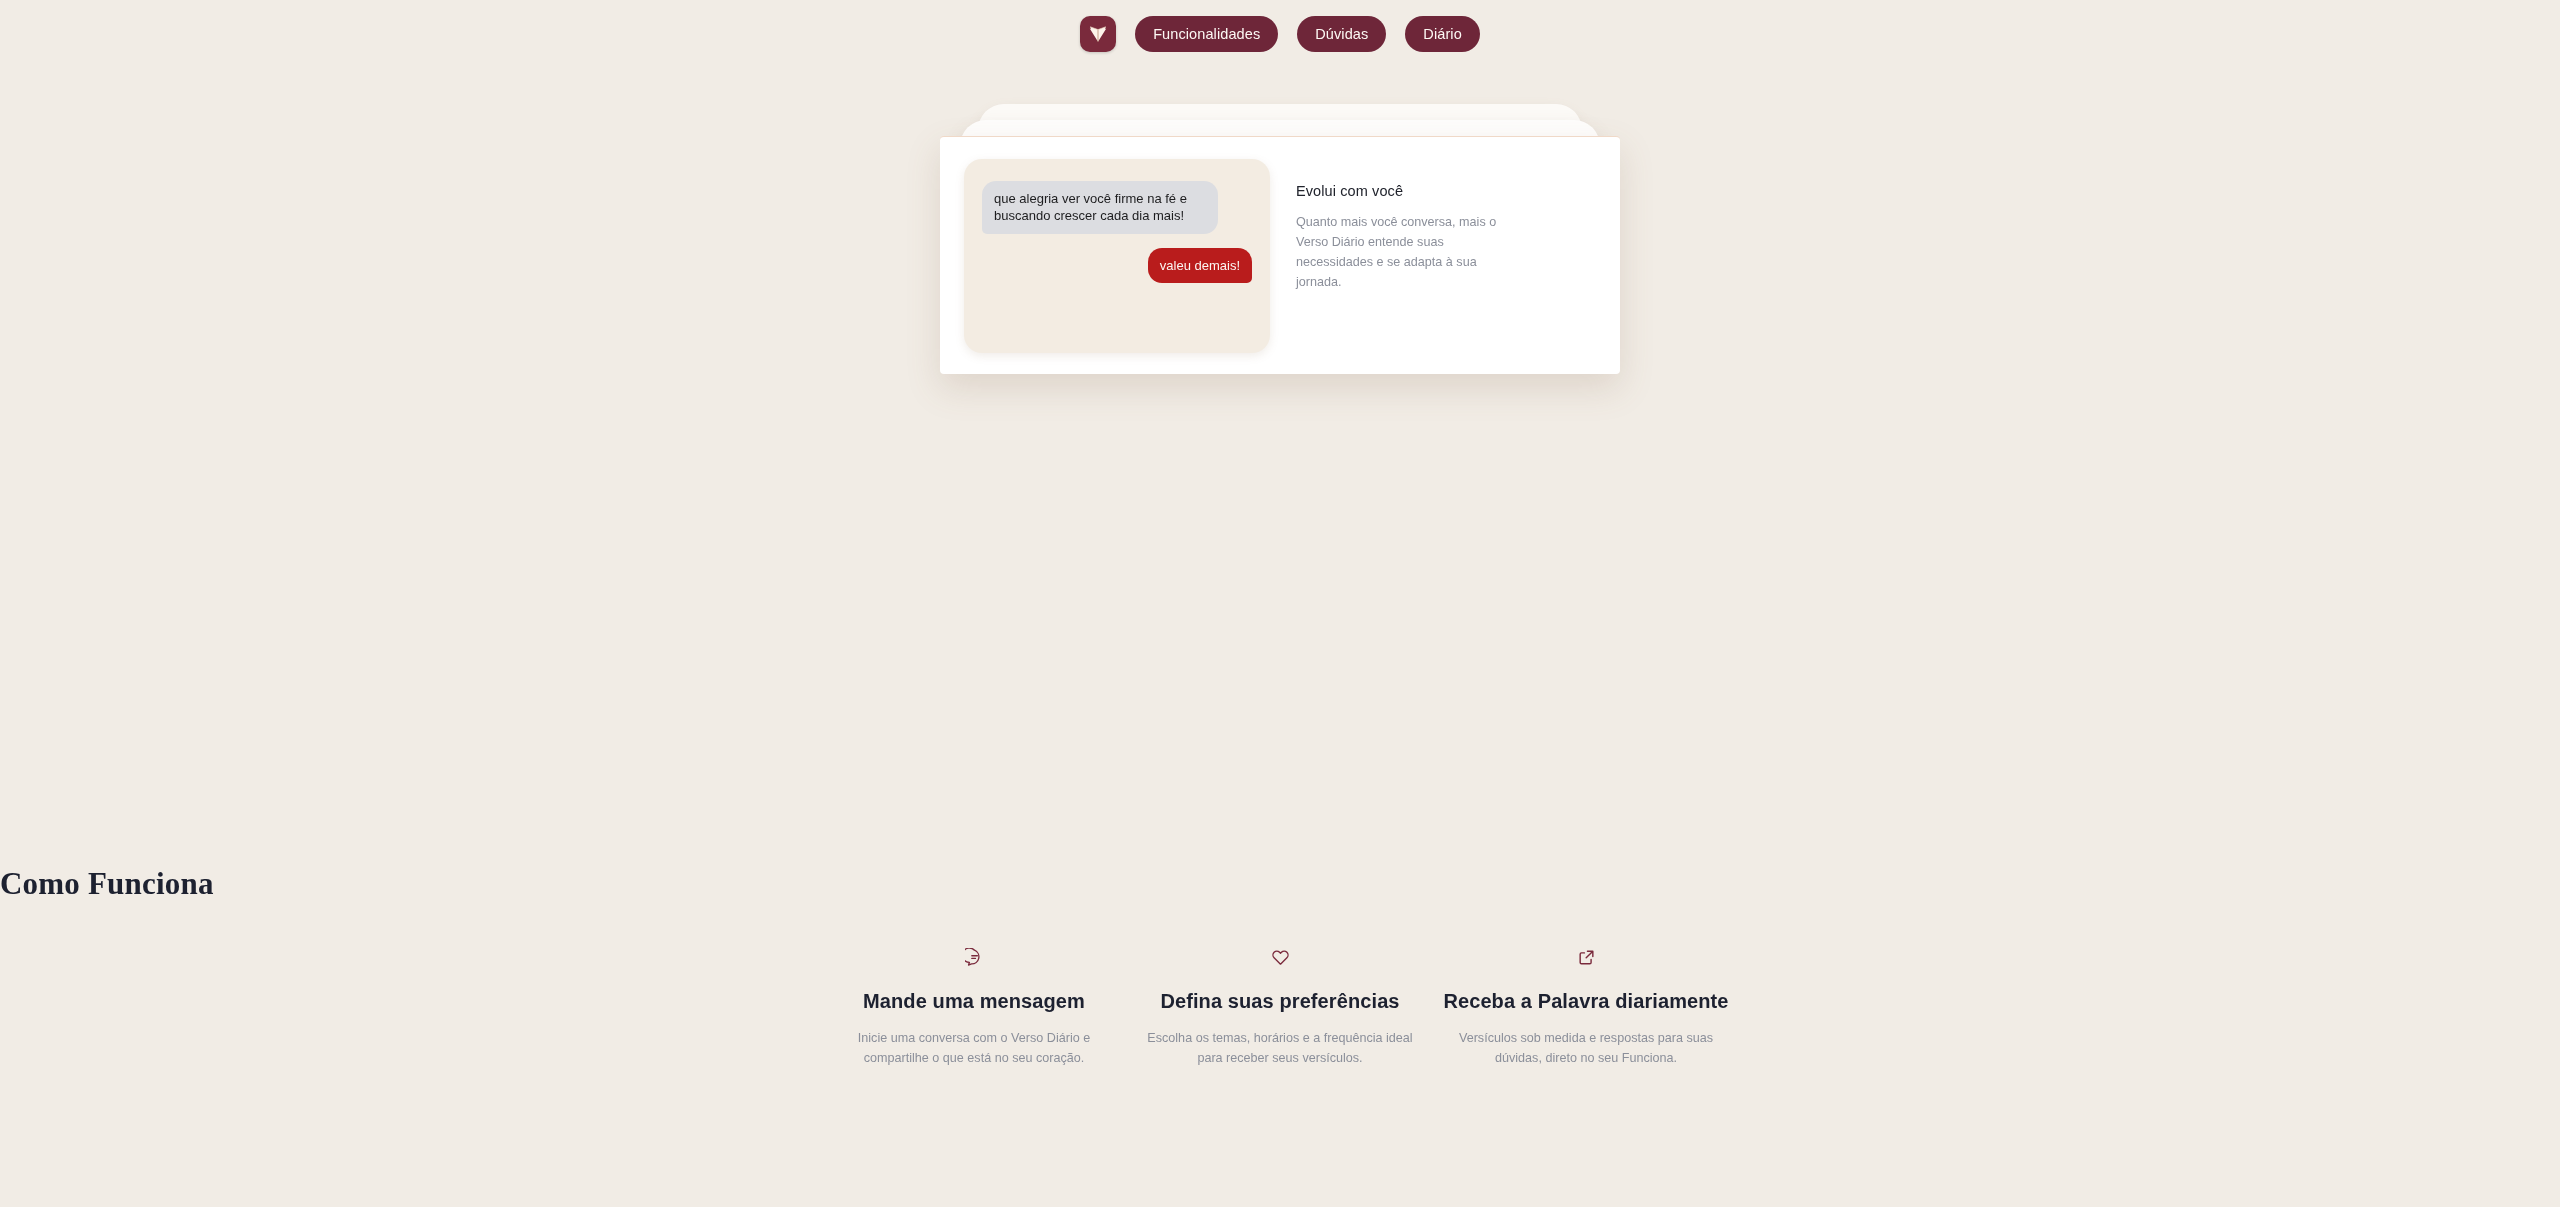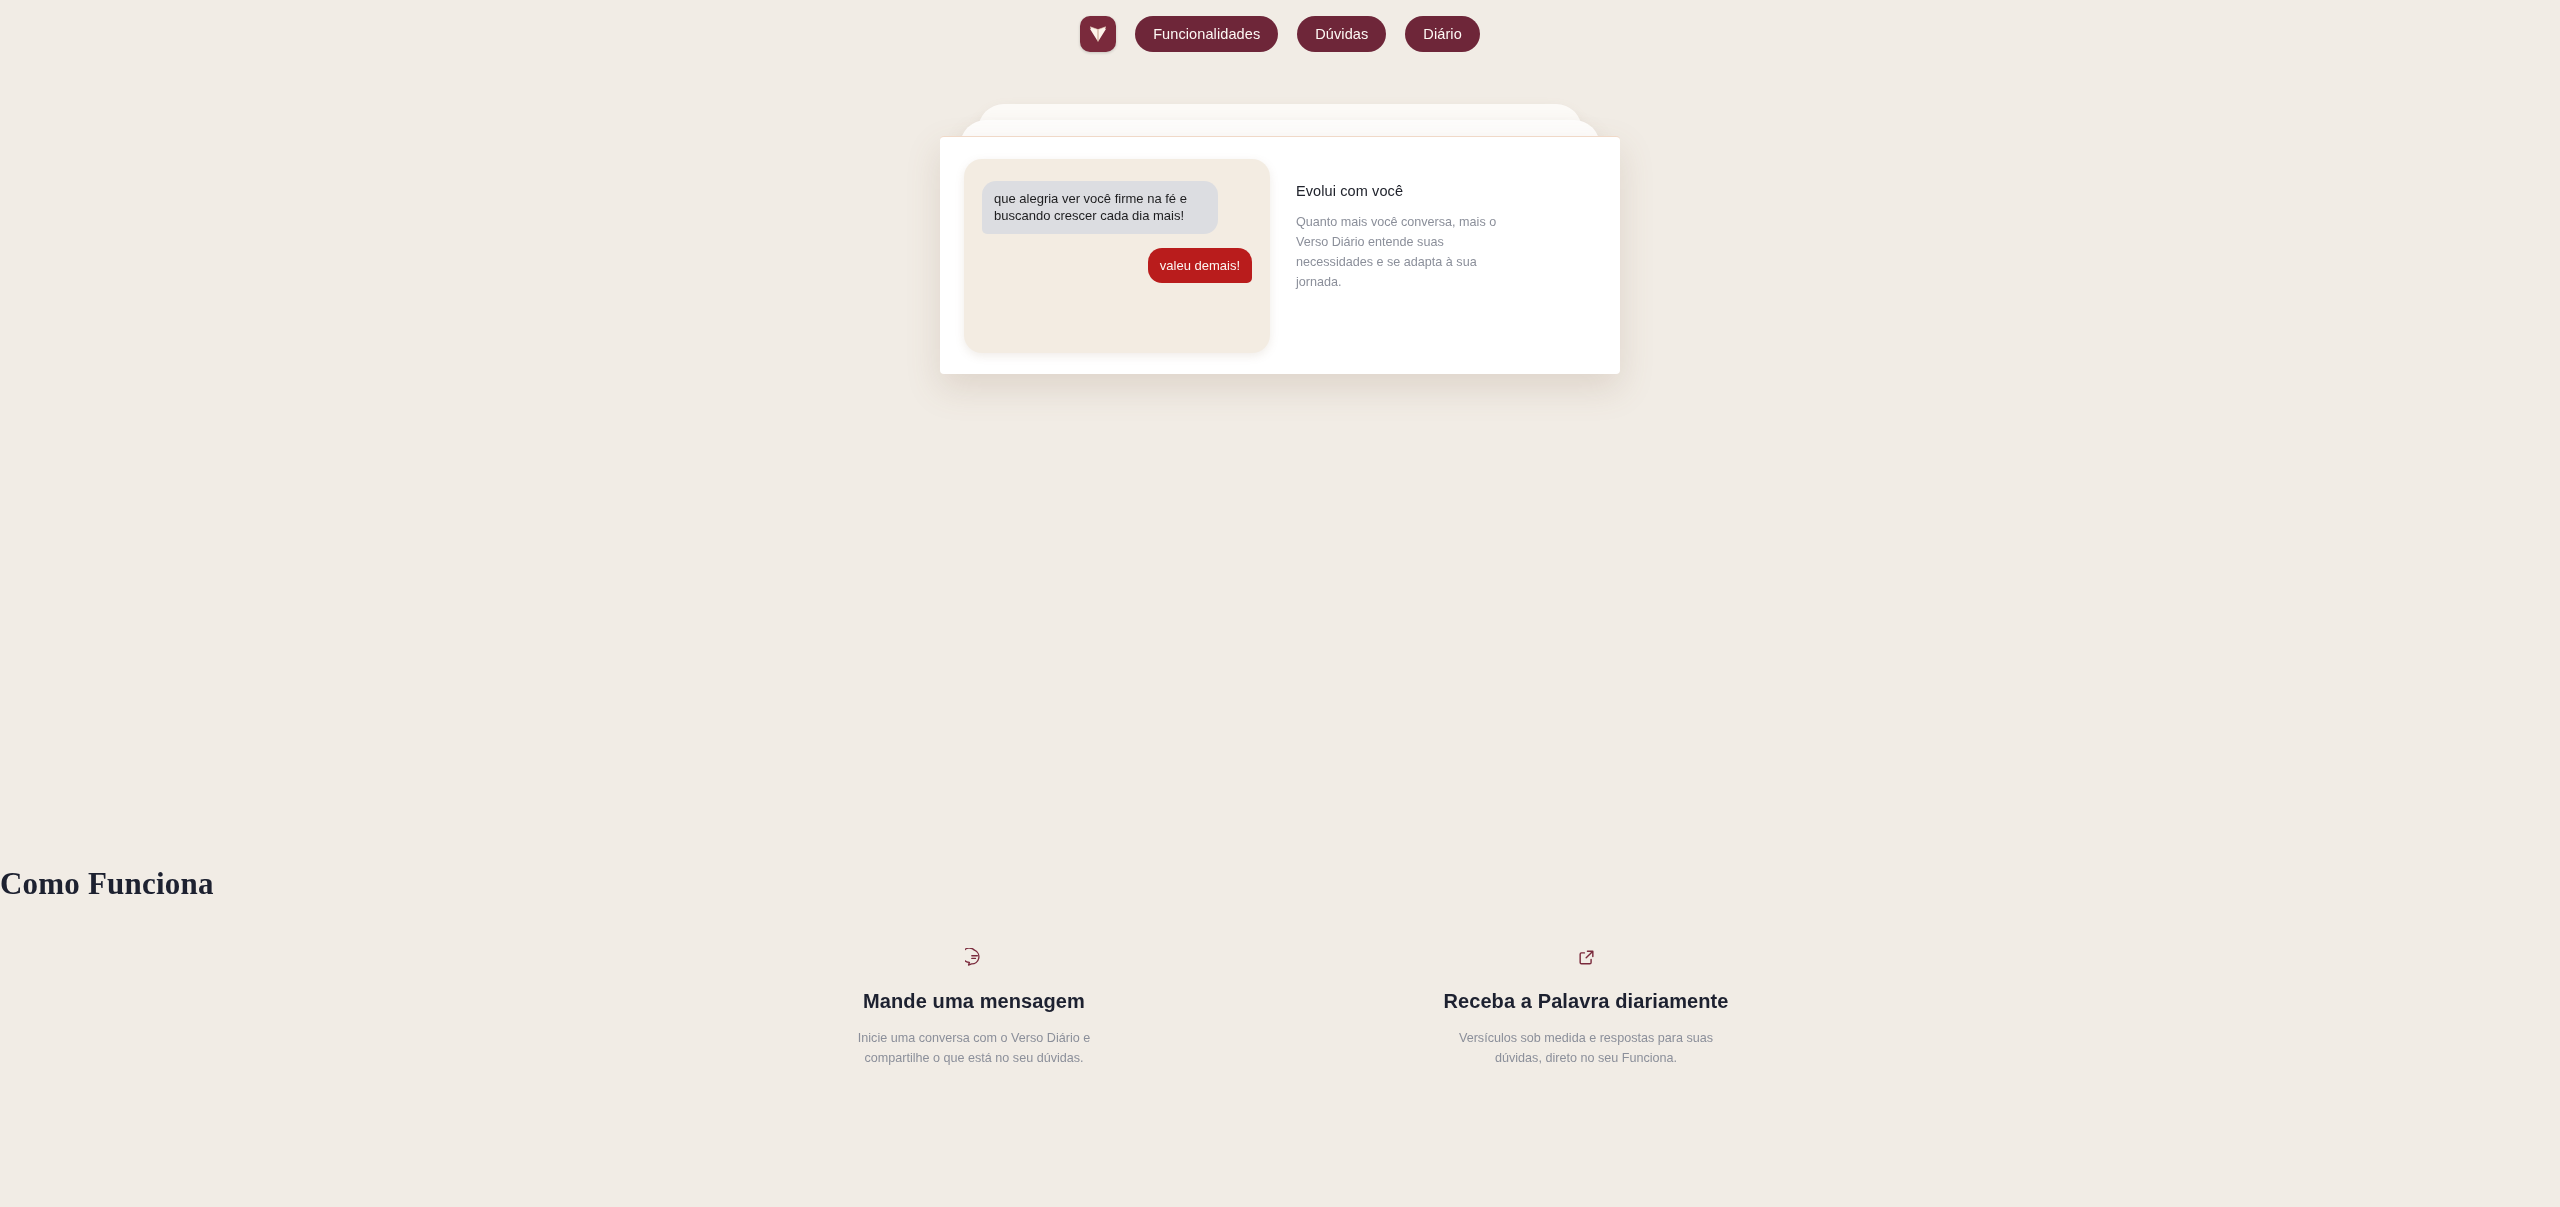--- a/index.html
+++ b/index.html
@@ -237,23 +237,32 @@
 <div class="features">
 
   <div class="feature">
     <div class="feature-icon">
       <svg width="19" height="19" viewBox="0 0 24 24" fill="none" stroke="#7a2a3c" stroke-width="1.7" stroke-linecap="round" stroke-linejoin="round">
         <path d="M12 2.8a9 9 0 1 0-6.4 15.3l-1.1 3.4 3.7-1.4A9 9 0 0 0 12 2.8Z"></path>
         <path d="M8.6 9.8h7M8.6 13.2h4.6"></path>
       </svg>
     </div>
     <h4>Mande uma mensagem</h4>
-    <p>Inicie uma conversa com o Verso Diário e compartilhe o que está no seu dúvidas.</p>
-  </div>
-
+    <p>Inicie uma conversa com o Verso Diário e compartilhe o que está no seu coração.</p>
+  </div>
+
+  <div class="feature">
+    <div class="feature-icon">
+      <svg width="19" height="19" viewBox="0 0 24 24" fill="none" stroke="#7a2a3c" stroke-width="1.7" stroke-linecap="round" stroke-linejoin="round">
+        <path d="M12 20.4 3.9 12.3a4.9 4.9 0 0 1 0-6.9 4.9 4.9 0 0 1 6.9 0L12 6.6l1.2-1.2a4.9 4.9 0 0 1 6.9 0 4.9 4.9 0 0 1 0 6.9Z"></path>
+      </svg>
+    </div>
+    <h4>Defina suas preferências</h4>
+    <p>Escolha os temas, horários e a frequência ideal para receber seus versículos.</p>
+  </div>
 
   <div class="feature">
     <div class="feature-icon">
       <svg width="19" height="19" viewBox="0 0 24 24" fill="none" stroke="#7a2a3c" stroke-width="1.8" stroke-linecap="round" stroke-linejoin="round">
         <path d="M9.4 6.2H5.6A1.6 1.6 0 0 0 4 7.8v10.6A1.6 1.6 0 0 0 5.6 20h10.6a1.6 1.6 0 0 0 1.6-1.6v-3.8"></path>
         <path d="M20 4h-6.8M20 4v6.8M20 4l-8.4 8.4"></path>
       </svg>
     </div>
     <h4>Receba a Palavra diariamente</h4>
     <p>Versículos sob medida e respostas para suas dúvidas, direto no seu Funciona.</p>

